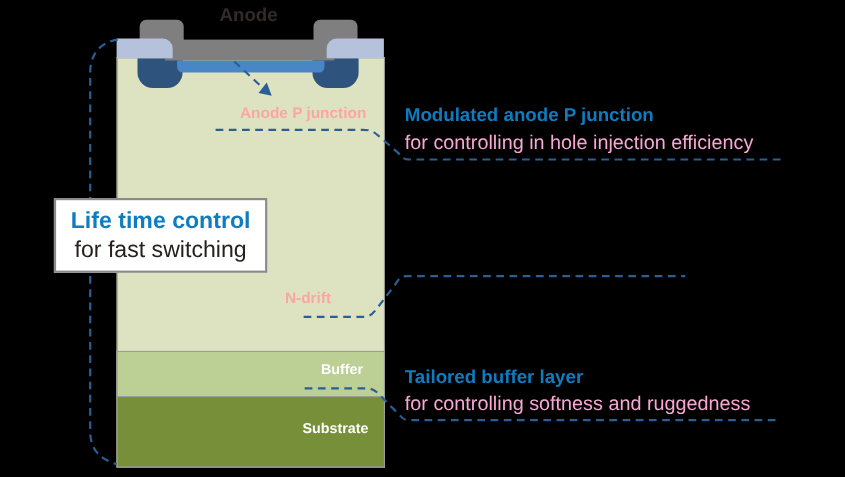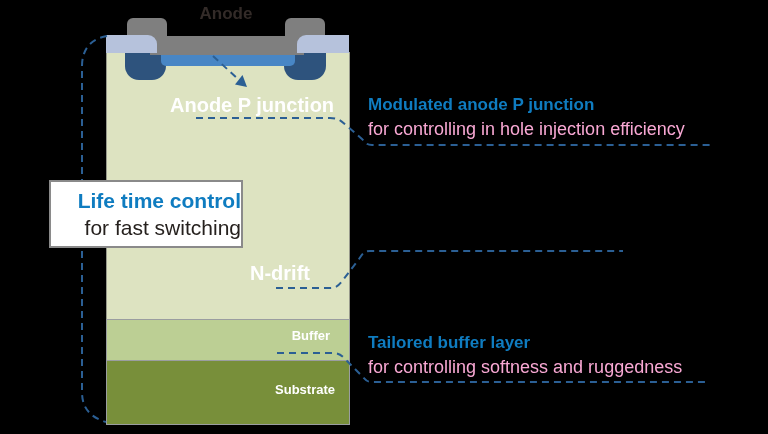--- a/index.html
+++ b/index.html
@@ -25,41 +25,41 @@
          border-radius:0 0 5px 5px;z-index:3;}
   .bump{background:#7f7f7f;border-radius:6px 6px 0 0;z-index:4;}
   #anode-bump-left{left:127px;top:18px;width:40px;height:20px;}
   #anode-bump-right{left:285px;top:18px;width:40px;height:20px;}
   #anode-bar{left:150px;top:36px;width:154px;height:19px;background:#7f7f7f;z-index:4;}
   .passiv{background:#b6c2dc;z-index:5;}
   #passivation-left{left:106px;top:35px;width:51px;height:18px;border-radius:0 9px 0 0;}
   #passivation-right{left:297px;top:35px;width:52px;height:18px;border-radius:9px 0 0 0;}
 
   
-  .dev-label{font-size:20px;font-weight:bold;color:#ffffff;z-index:7;white-space:nowrap;}
+  .dev-label{font-size:14px;font-weight:bold;color:#fca5a5;z-index:7;white-space:nowrap;}
   .dev-label-white{font-size:13px;font-weight:bold;color:#ffffff;z-index:7;white-space:nowrap;}
   #anode-title{left:150px;top:4px;width:152px;text-align:center;font-size:17px;
          font-weight:bold;color:#332b28;z-index:7;}
   #anode-p-junction-label{left:170px;top:94px;width:163px;text-align:right;}
   #n-drift-label{left:230px;top:262px;width:100px;text-align:center;}
   #buffer-label{left:230px;top:328px;width:100px;text-align:right;}
   #substrate-label{left:204px;top:382px;width:131px;text-align:right;}
 
   
   .annotation{left:368px;width:390px;z-index:7;}
   .annotation .head{font-size:17px;font-weight:bold;color:#0f7cc0;line-height:25px;white-space:nowrap;}
   .annotation .desc{font-size:18px;color:#f9a8d4;line-height:25px;white-space:nowrap;}
   #annotation-1{top:92px;}
   #annotation-2{top:203px;}
   #annotation-3{top:330px;}
 
   
   #lifetime-box{left:49px;top:180px;width:194px;height:68px;background:#ffffff;
         border:2px solid #8a8a8a;z-index:10;display:flex;flex-direction:column;
-        align-items:flex-end;justify-content:center;box-sizing:border-box;}
+        align-items:center;justify-content:center;box-sizing:border-box;}
   #lifetime-box .head{font-size:21px;font-weight:bold;color:#0f7cc0;line-height:27px;white-space:nowrap;}
   #lifetime-box .sub{font-size:21px;color:#26211e;line-height:27px;white-space:nowrap;}
 
   
   #connector-svg{left:0;top:0;z-index:8;pointer-events:none;}
   .dash{fill:none;stroke:#2b5f94;stroke-width:2;stroke-dasharray:7 5;}
 </style>
 </head>
 <body>
 

